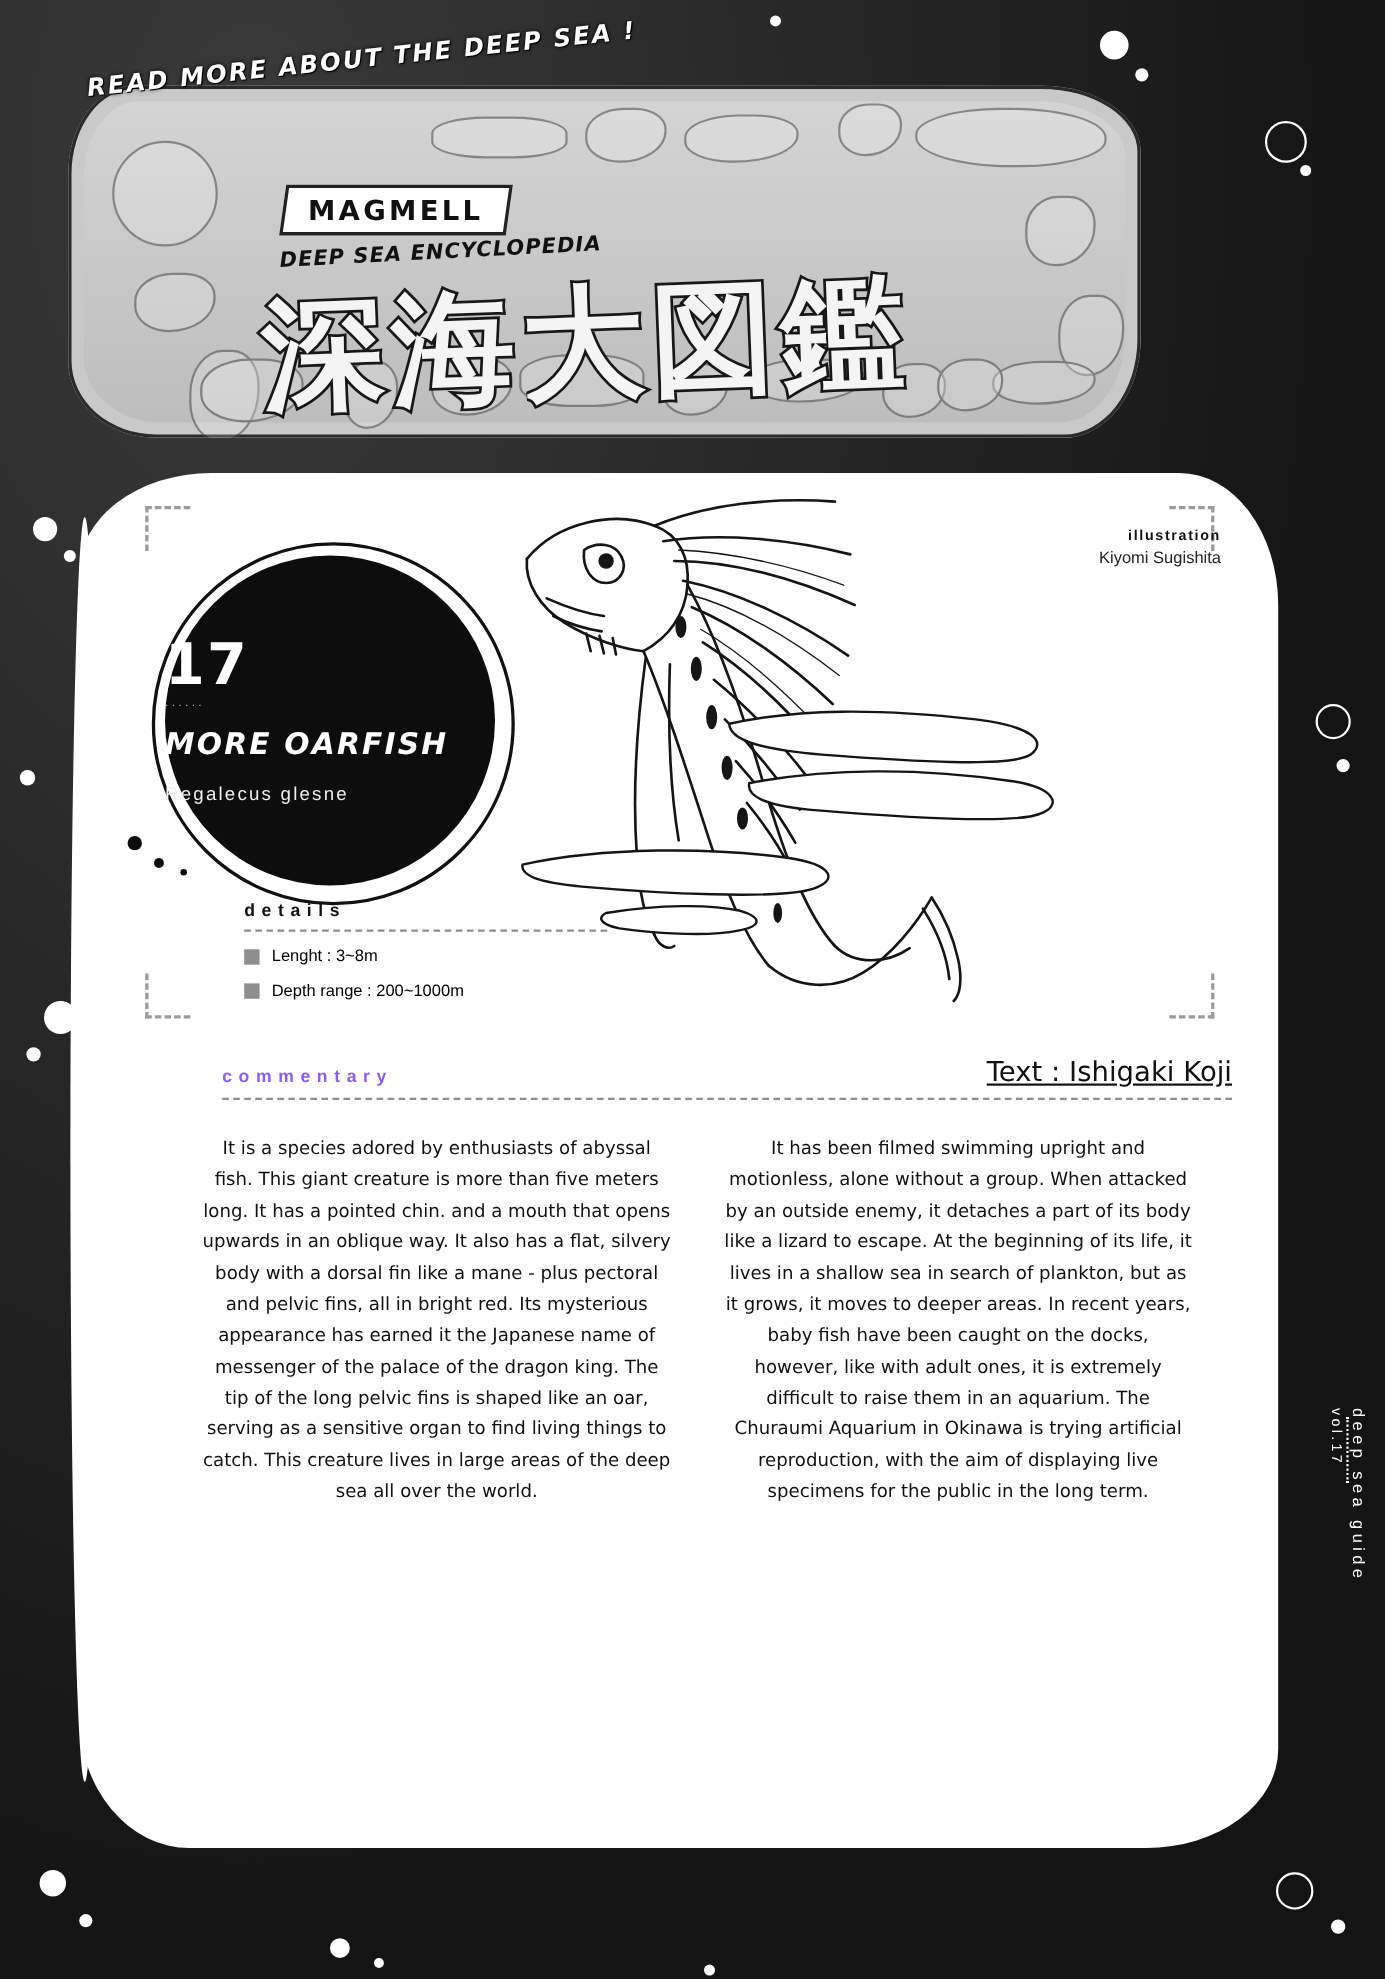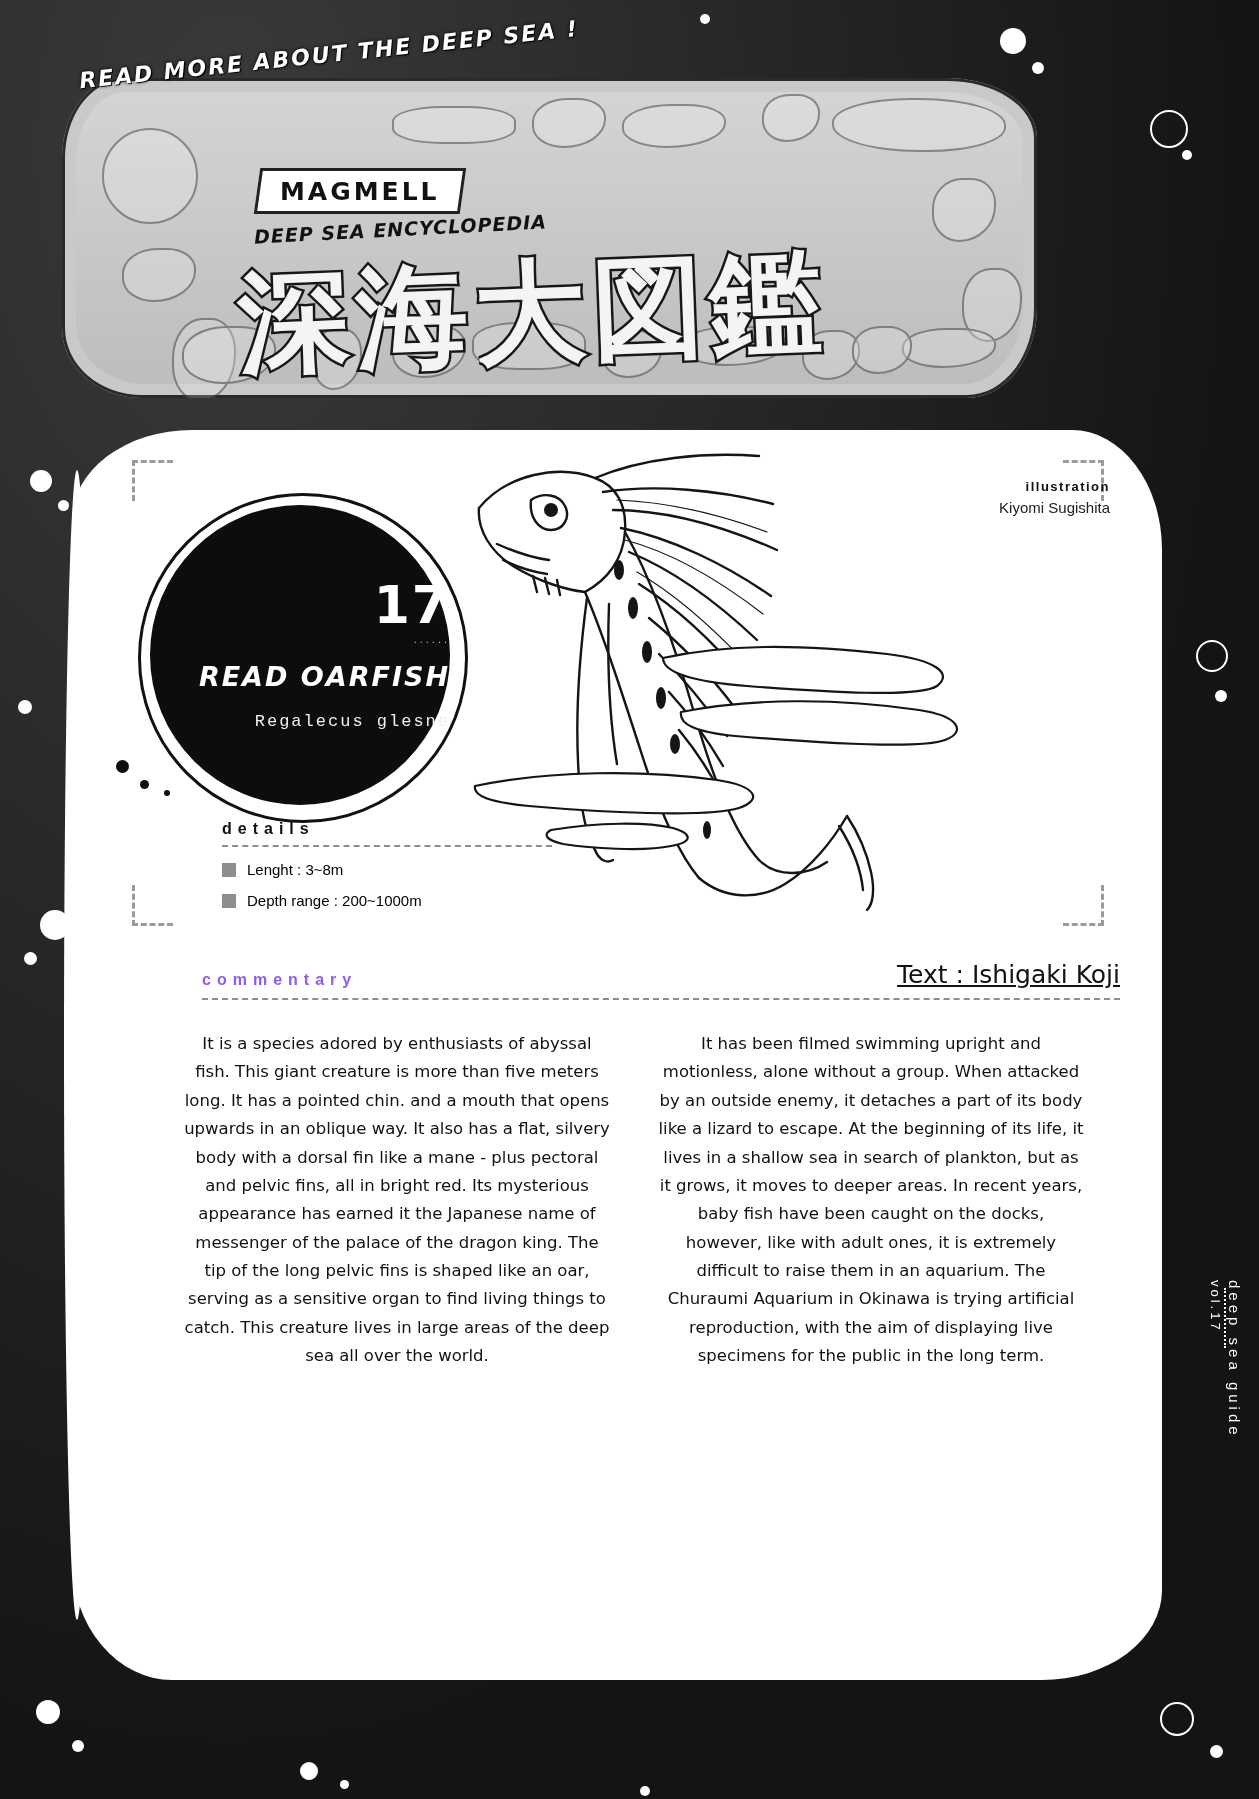--- a/index.html
+++ b/index.html
@@ -93,35 +93,35 @@
   .tick{position:absolute;width:38px;height:38px;border:3px dashed #9b9b9b;}
   .tick.tl{border-right:none;border-bottom:none;}
   .tick.tr{border-left:none;border-bottom:none;}
   .tick.bl{border-right:none;border-top:none;}
   .tick.br{border-left:none;border-top:none;}
 
   
   .disc{
     position:absolute;left:78px;top:75px;width:300px;height:300px;border-radius:50%;
     background:#0d0d0d;color:#fff;
-    display:flex;flex-direction:column;align-items:flex-end;justify-content:center;
+    display:flex;flex-direction:column;align-items:flex-start;justify-content:center;
   }
   .disc-outline{
     position:absolute;left:66px;top:63px;width:324px;height:324px;border-radius:50%;
     border:3px solid #111;
   }
   .disc .num{font-size:52px;font-weight:bold;letter-spacing:2px;line-height:1;font-family:"DejaVu Sans", sans-serif;}
   .disc .dots{font-size:11px;letter-spacing:3px;color:#bbb;margin:2px 0 16px;}
   .disc .cname{
     font-size:27px;font-weight:bold;font-style:italic;letter-spacing:2px;
     font-family:"DejaVu Sans", sans-serif;
   }
   .disc .sci{
     margin-top:20px;font-size:17px;letter-spacing:2px;color:#efefef;
-    font-family:Liberation Mono, monospace;
+    font-family:Liberation Sans, sans-serif;
   }
   .disc-spot{position:absolute;border-radius:50%;background:#0d0d0d;}
 
   
   .credit{
     position:absolute;right:52px;top:48px;text-align:right;line-height:1.45;
   }
   .credit .label{font-size:13px;font-weight:bold;letter-spacing:1.5px;color:#111;}
   .credit .who{font-size:15px;color:#222;}
 
@@ -222,21 +222,21 @@
 
   <div class="tick tl" style="left:60px;top:30px;"></div>
   <div class="tick tr" style="right:58px;top:30px;"></div>
   <div class="tick bl" style="left:60px;top:455px;"></div>
   <div class="tick br" style="right:58px;top:455px;"></div>
 
   <div class="disc-outline"></div>
   <div class="disc">
     <div class="num">17</div>
     <div class="dots">......</div>
-    <div class="cname">READ OARFISH</div>
+    <div class="cname">MORE OARFISH</div>
     <div class="sci">Regalecus glesne</div>
   </div>
   <div class="disc-spot" style="left:44px;top:330px;width:13px;height:13px;"></div>
   <div class="disc-spot" style="left:68px;top:350px;width:9px;height:9px;"></div>
   <div class="disc-spot" style="left:92px;top:360px;width:6px;height:6px;"></div>
 
   <div class="credit">
     <div class="label">illustration</div>
     <div class="who">Kiyomi Sugishita</div>
   </div>

